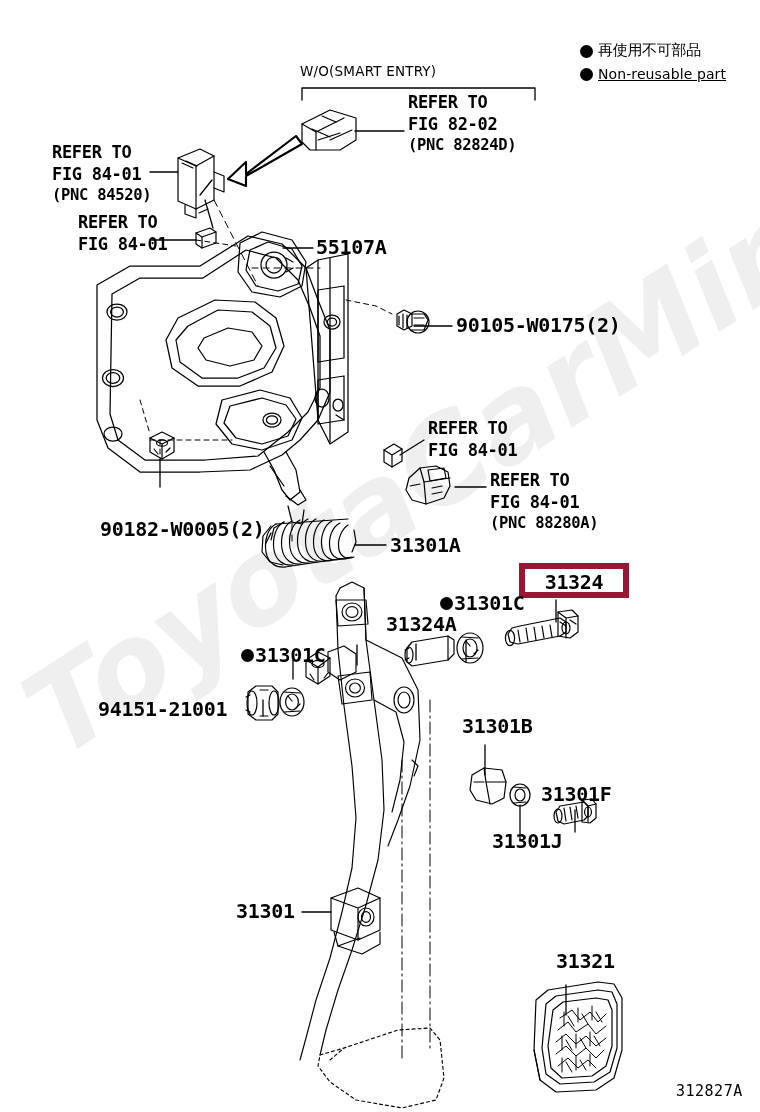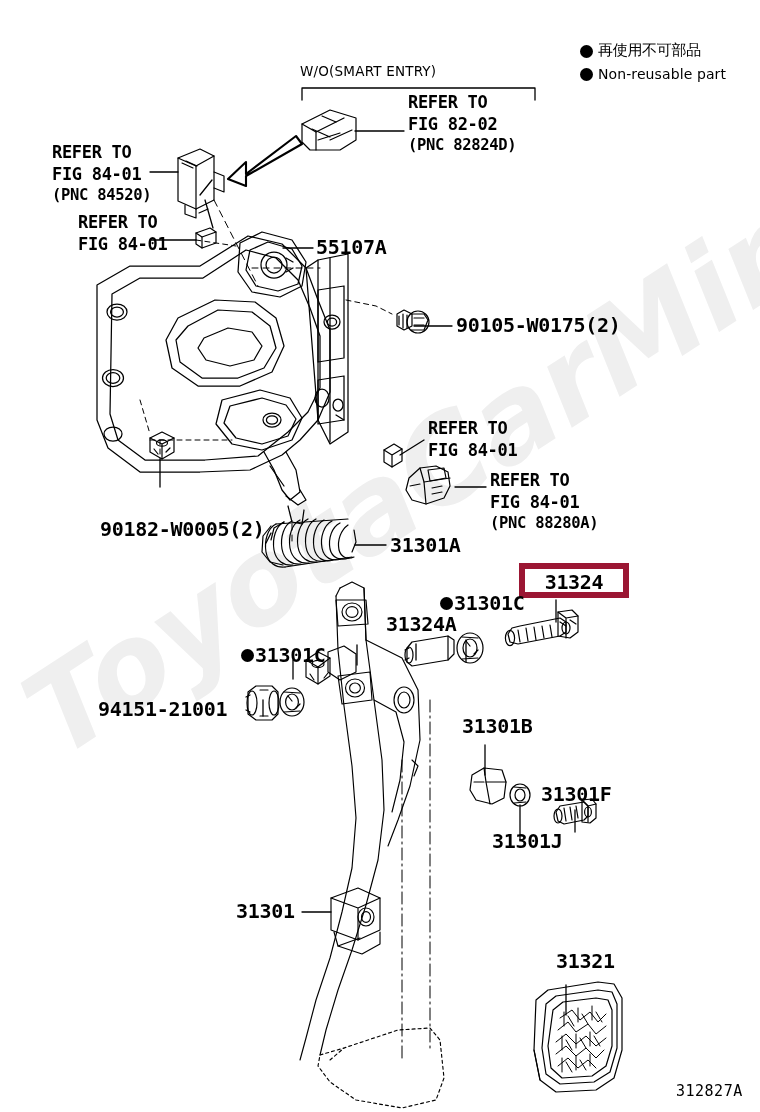--- a/index.html
+++ b/index.html
@@ -405,21 +405,21 @@
 
   </svg>
 
   <div id="label-layer">
 
     <div class="lbl cond" style="left:300px; top:64px;">W/O(SMART ENTRY)</div>
 
     <div class="bullet" style="left:580px; top:45px;"></div>
     <div class="lbl legend-jp" style="left:598px; top:42px;">再使用不可部品</div>
     <div class="bullet" style="left:580px; top:68px;"></div>
-    <div class="lbl legend-en" style="left:598px; top:66px;">Non-reusable part</div>
+    <div class="lbl legend-en" style="left:598px; top:66px;text-decoration:underline;">Non-reusable part</div>
 
     <div class="lbl refer" style="left:408px; top:92px;">REFER TO</div>
     <div class="lbl refer" style="left:408px; top:114px;">FIG 82-02</div>
     <div class="lbl pnc" style="left:408px; top:136px;">(PNC 82824D)</div>
 
     <div class="lbl refer" style="left:52px; top:142px;">REFER TO</div>
     <div class="lbl refer" style="left:52px; top:164px;">FIG 84-01</div>
     <div class="lbl pnc" style="left:52px; top:186px;">(PNC 84520)</div>
 
     <div class="lbl refer" style="left:78px; top:212px;">REFER TO</div>

